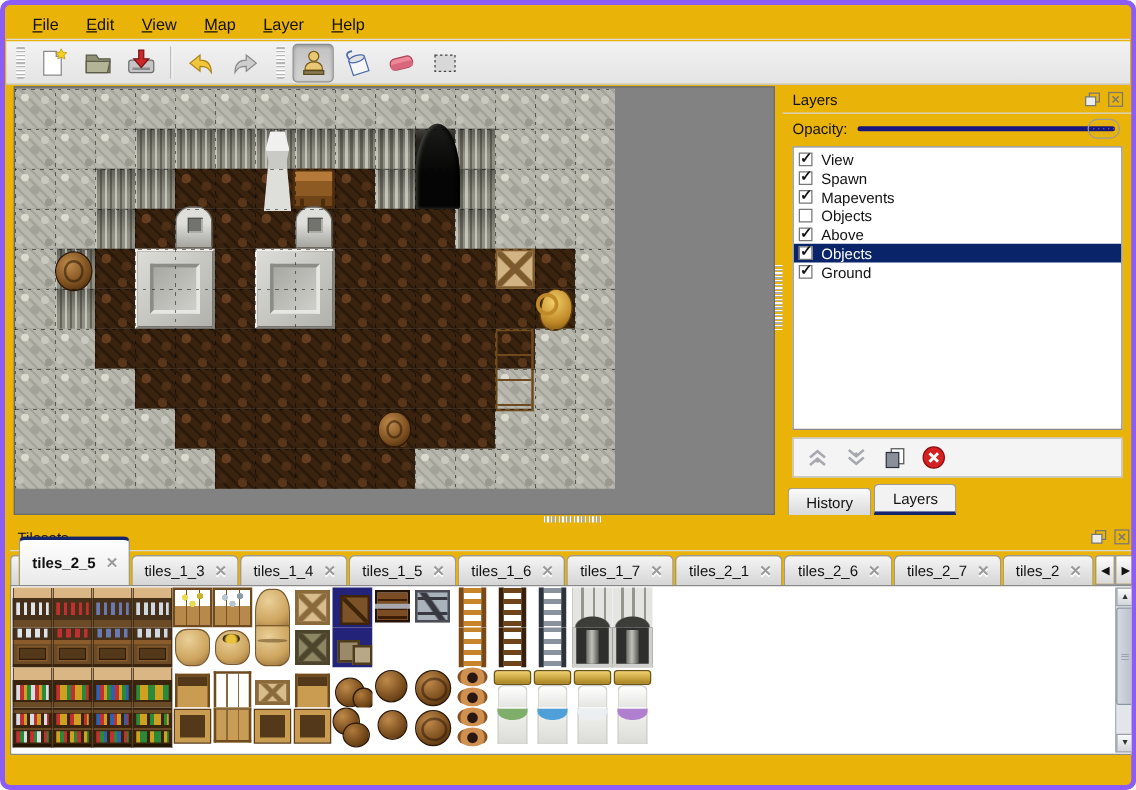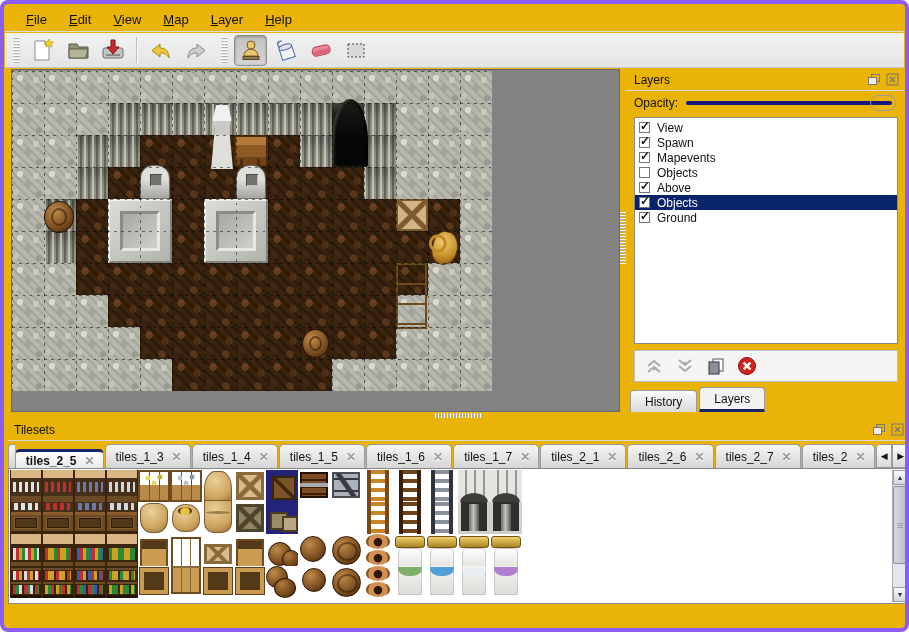--- a/index.html
+++ b/index.html
@@ -113,21 +113,21 @@
 
   
   .tilesets-panel{position:absolute;left:4px;top:415px;width:901px;height:189px;}
   .ts-head{height:22px;display:flex;align-items:center;padding:0 4px 0 6px;font-size:12px;}
   .ts-head .ph-title{flex:1;}
   .ts-tabs{position:absolute;left:0;top:22px;right:0;height:27px;display:flex;align-items:flex-end;}
   .tab-sliver{width:7px;height:24px;border:1px solid #9a9a9a;border-right:none;border-bottom:none;border-radius:4px 0 0 0;
     background:linear-gradient(180deg,#f5f5f5,#d5d5d5);}
   .ttab{height:24px;padding:0 10px;display:flex;align-items:center;gap:8px;font-size:12px;border:1px solid #9a9a9a;border-bottom:none;
     border-radius:5px 5px 0 0;background:linear-gradient(180deg,#f5f5f5,#d5d5d5);margin-right:1px;white-space:nowrap;overflow:hidden;}
-  .ttab.active{background:linear-gradient(180deg,#ffffff,#e9e9e9);border-top:3px solid #17256b;height:19px;font-weight:bold;align-items:flex-end;}
+  .ttab.active{background:linear-gradient(180deg,#ffffff,#e9e9e9);border-top:3px solid #17256b;height:39px;font-weight:bold;}
   .tclose{color:#9a9a9a;font-weight:bold;font-size:12px;text-shadow:0 1px 0 #fff;}
   .tscroll{width:17px;height:24px;border:1px solid #9a9a9a;background:linear-gradient(180deg,#fdfdfd,#d9d9d9);
     display:flex;align-items:center;justify-content:center;font-size:9px;color:#111;}
   .tscroll.left{margin-left:auto;border-radius:3px 0 0 0;}
   .ts-content{position:absolute;left:0;top:49px;right:0;bottom:4px;background:#fff;border:1px solid #8a8a8a;overflow:hidden;}
   .palette{position:absolute;left:1px;top:1px;display:grid;grid-template-columns:repeat(16,32px);grid-auto-rows:32px;}
 
   
   .p{position:relative;width:32px;height:32px;background:#fff;}
   .p::before,.p::after{content:"";position:absolute;}

